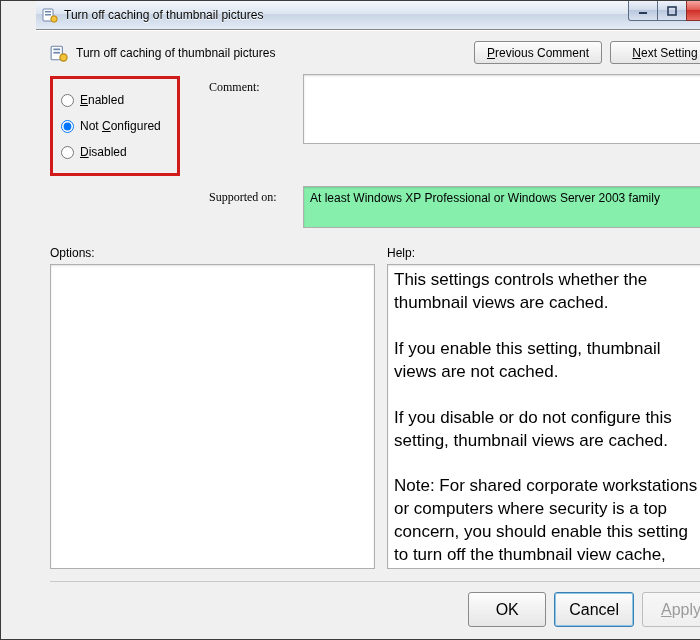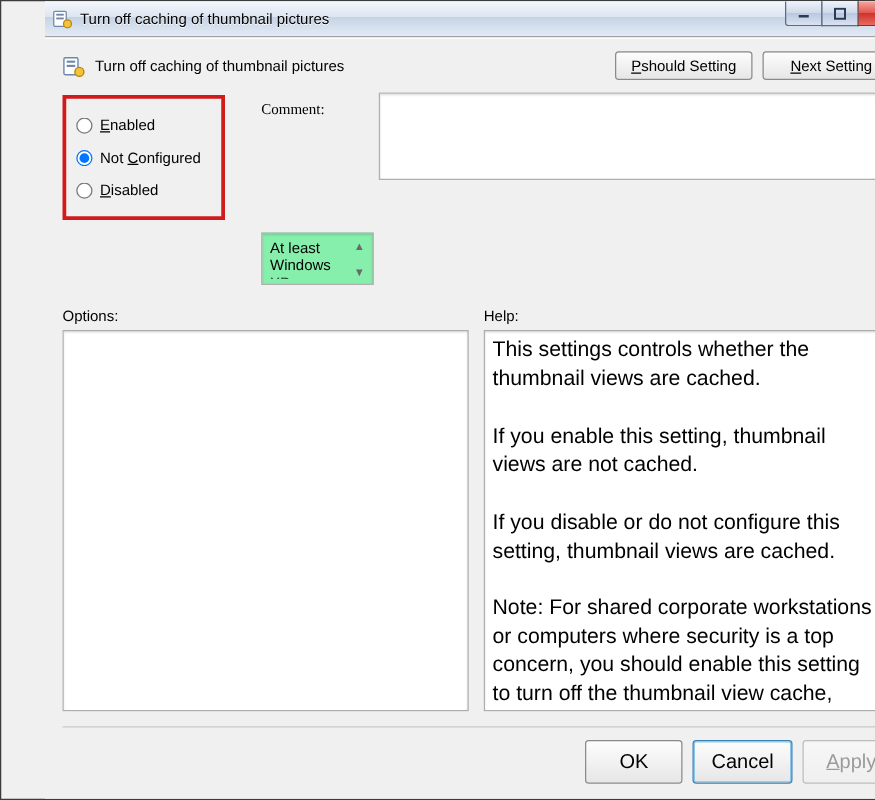--- a/index.html
+++ b/index.html
@@ -310,21 +310,21 @@
         <svg width="18" height="18" viewBox="0 0 16 16">
           <rect x="1" y="2" width="10" height="12" rx="1" fill="#fefefe" stroke="#6f87ab"></rect>
           <rect x="3" y="4" width="6" height="1.5" fill="#6f87ab"></rect>
           <rect x="3" y="7" width="6" height="1.5" fill="#6f87ab"></rect>
           <circle cx="12" cy="12" r="3.2" fill="#f4c33c" stroke="#b8860b"></circle>
         </svg>
       </span>
       <span class="policy-title">Turn off caching of thumbnail pictures</span>
       <span class="spacer"></span>
       <div class="nav-btn">
-        <span><span class="ul">P</span><span>should Setting</span></span>
+        <span><span class="ul">P</span><span>revious Comment</span></span>
       </div>
       <div class="nav-btn">
         <span><span class="ul">N</span><span>ext Setting</span></span>
       </div>
     </div>
 
     <div class="midgrid">
 
       <div class="radio-box">
         <label class="radio-row">
@@ -345,20 +345,21 @@
 
       <div class="comment-box">
         <div class="inner"></div>
         <div class="scroll-stub">
           <span class="arrow">▲</span>
           <span class="arrow">▼</span>
         </div>
       </div>
 
       <div></div>
+      <div class="label-cell" style="padding-top:14px;">Supported on:</div>
       <div style="margin-top:10px;">
         <div class="supported-box">
           <div class="inner">At least Windows XP Professional or Windows Server 2003 family</div>
           <div class="scroll-stub">
             <span class="arrow">▲</span>
             <span class="arrow">▼</span>
           </div>
         </div>
       </div>
     </div>

